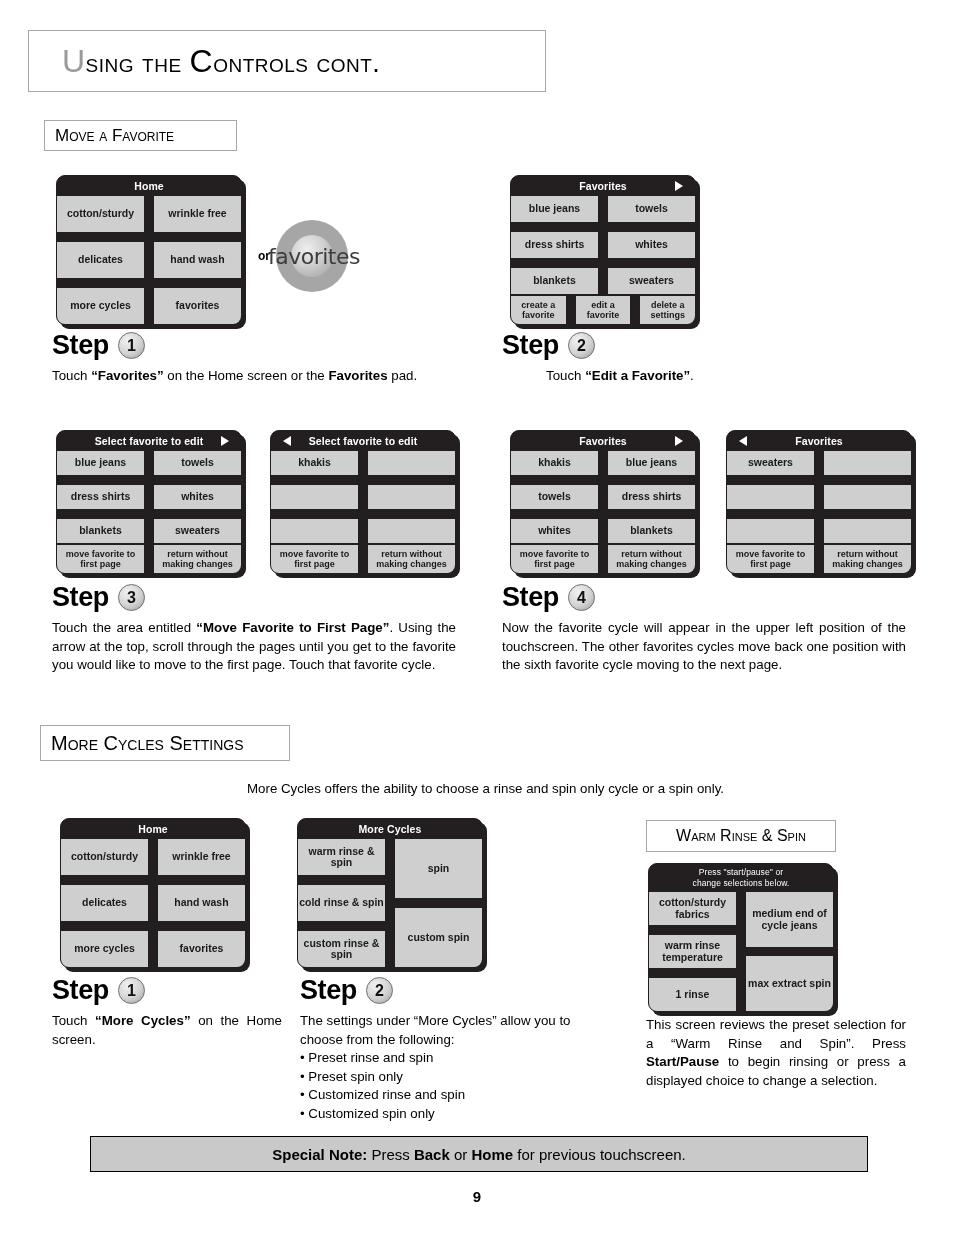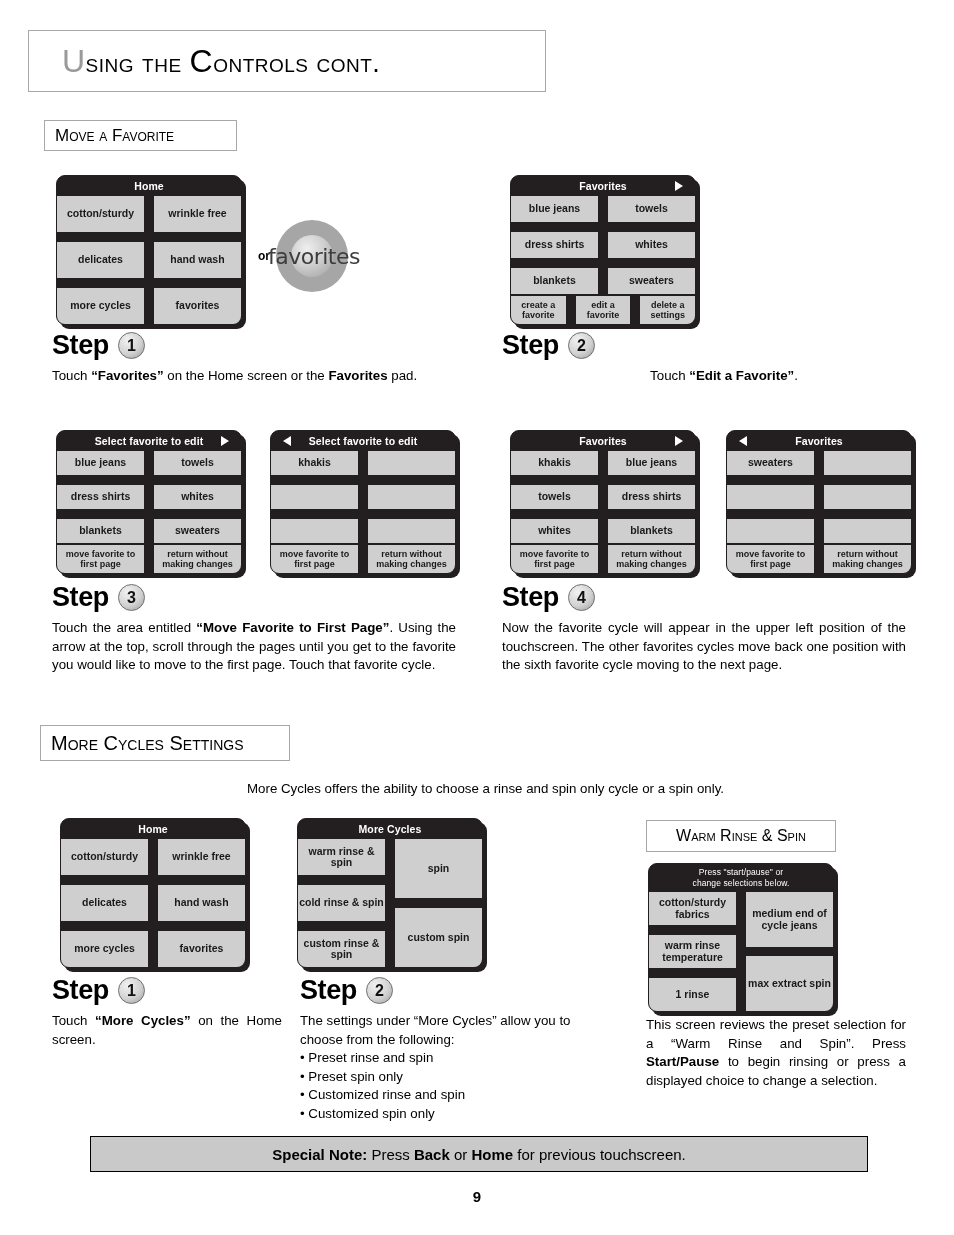--- a/index.html
+++ b/index.html
@@ -188,21 +188,21 @@
     <div class="step-body">
       <span>Touch </span><b>“Favorites”</b><span> on the Home screen or the </span><b>Favorites</b><span> pad.</span>
     </div>
   </div>
 
   <div class="step" style="left:502px;top:330px;width:400px;">
     <div class="step-head">
       <span class="step-word">Step</span>
       <span class="step-num">2</span>
     </div>
-    <div class="step-body" style="text-align:center;margin-left:44px;">
+    <div class="step-body" style="text-align:left;margin-left:44px;">
       <span>Touch </span><b>“Edit a Favorite”</b><span>.</span>
     </div>
   </div>
 
   <div class="panel" style="left:56px;top:430px;width:186px;">
     <div class="shadow"></div>
     <div class="body">
       <div class="hdr">
         <span>Select favorite to edit</span>
         <span class="arrow right"></span>

